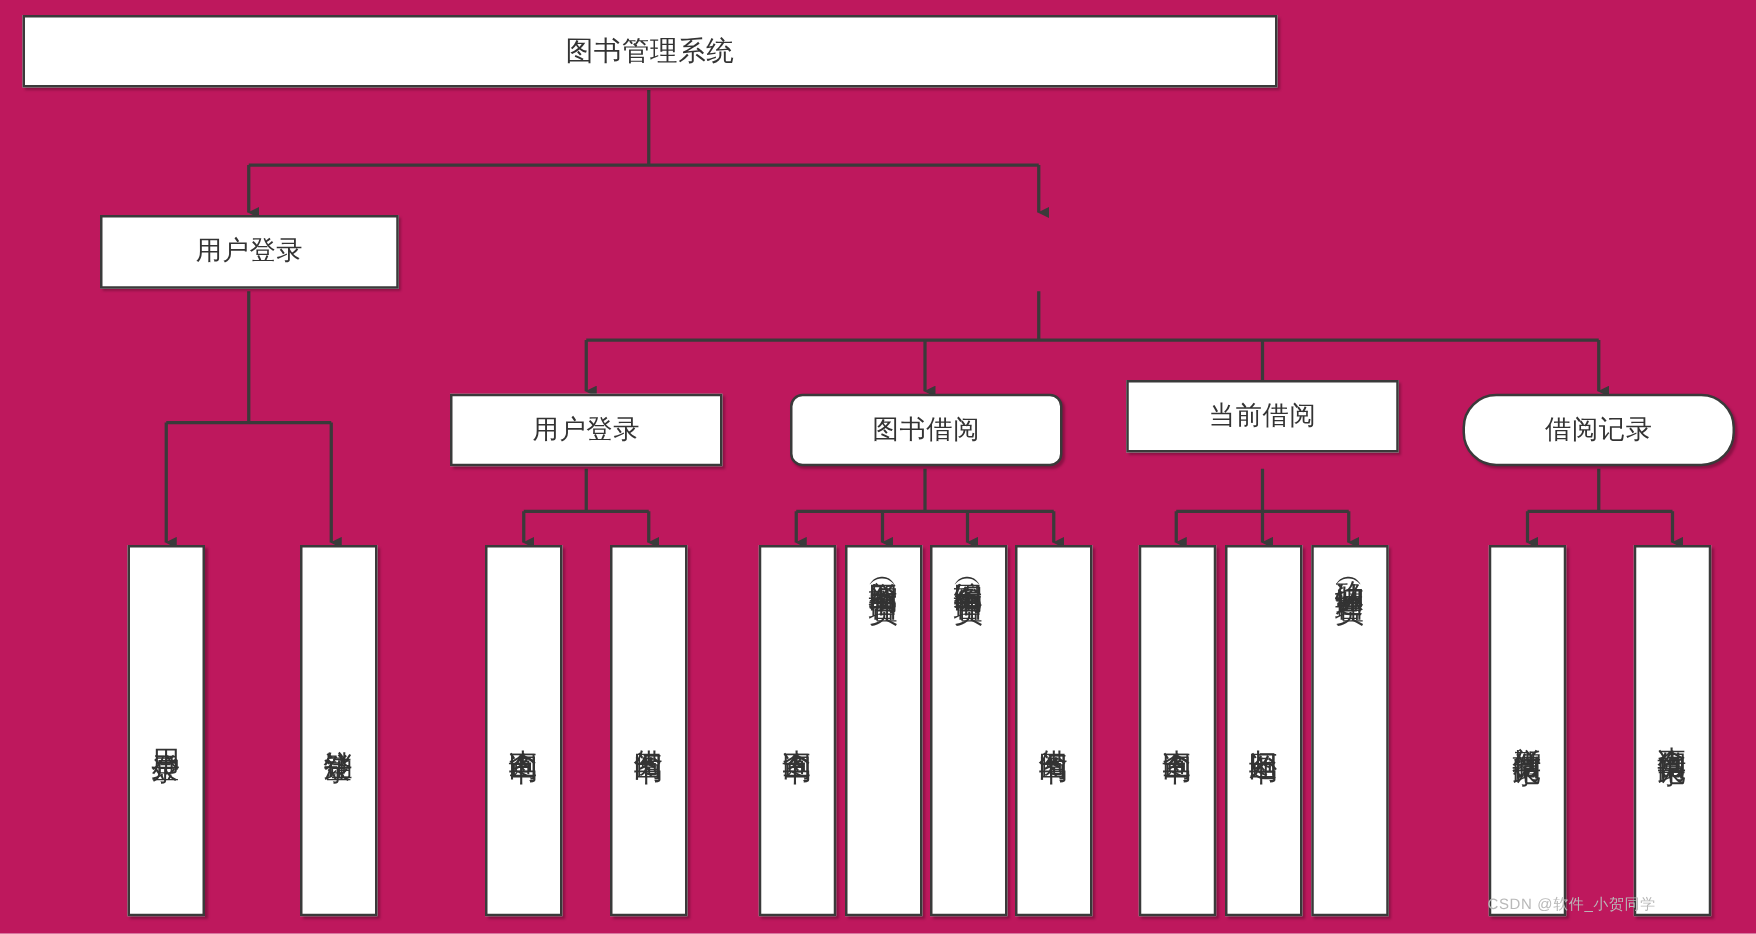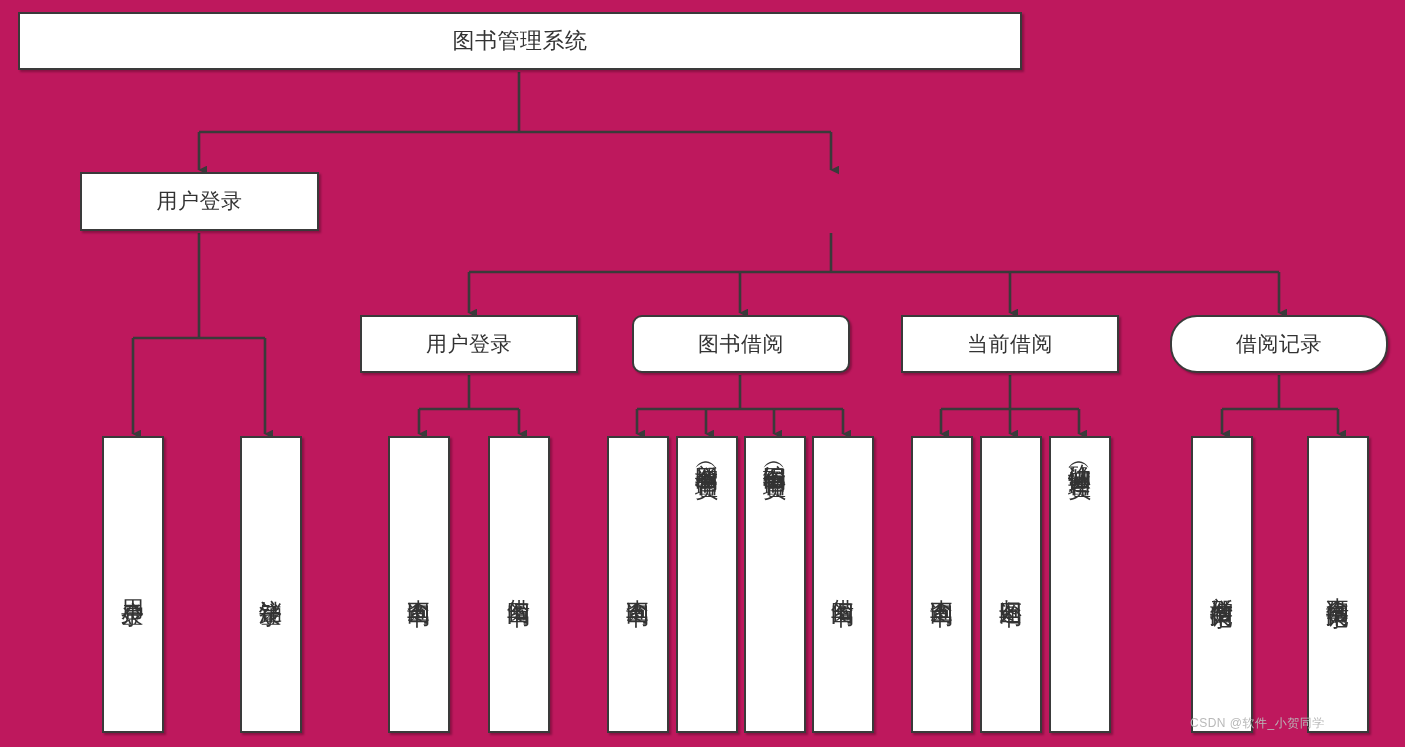--- a/index.html
+++ b/index.html
@@ -137,21 +137,21 @@
   <div class="node horizontal" style="left:80px; top:172px; width:239px; height:59px;">
     <span class="label">用户登录</span>
   </div>
 
   <div class="node horizontal" style="left:360px; top:315px; width:218px; height:58px;">
     <span class="label">用户登录</span>
   </div>
   <div class="node horizontal" style="left:632px; top:315px; width:218px; height:58px;border-radius:10px;">
     <span class="label">图书借阅</span>
   </div>
-  <div class="node horizontal" style="left:901px; top:315px; width:218px; height:58px;">
+  <div class="node horizontal" style="left:901px; top:304px; width:218px; height:58px;">
     <span class="label">当前借阅</span>
   </div>
   <div class="node horizontal" style="left:1170px; top:315px; width:218px; height:58px;border-radius:27px;">
     <span class="label">借阅记录</span>
   </div>
 
   <div class="node vertical centered" style="left:102px; top:436px; width:62px; height:297px;">
     <span class="label">用户登录</span>
   </div>
   <div class="node vertical centered" style="left:240px; top:436px; width:62px; height:297px;">

